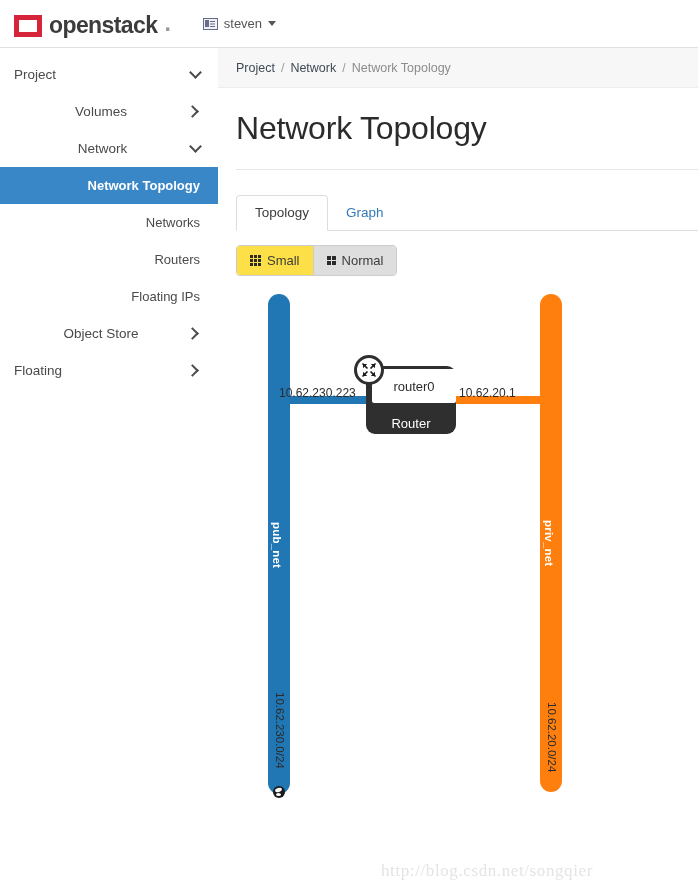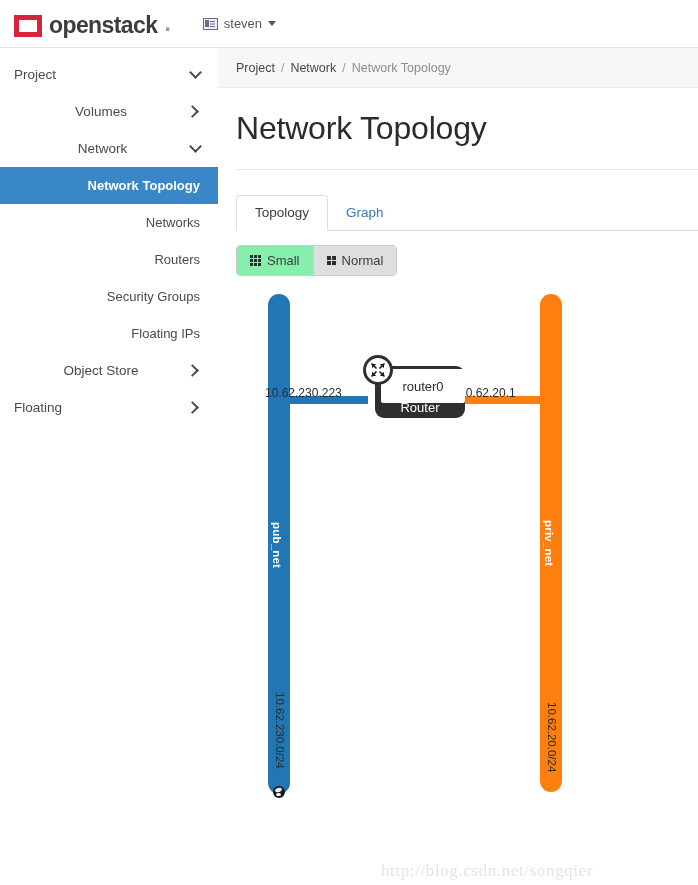--- a/index.html
+++ b/index.html
@@ -172,21 +172,21 @@
     display: inline-flex;
     border: 1px solid #cccccc;
     border-radius: 4px;
     overflow: hidden;
   }
   .size-btn {
     display: flex; align-items: center; gap: 6px;
     padding: 7px 13px;
     font-size: 13px;
     color: #3c3c3c;
-    background: #86efac;
+    background: #fde047;
     cursor: pointer;
     border-right: 1px solid #cccccc;
   }
   .size-btn:last-child { border-right: none; }
   .size-btn.active { background: #dedede; }
 
   .grid-ico { display: grid; gap: 1px; flex: none; }
   .grid-ico.sm { grid-template-columns: repeat(3, 3px); grid-template-rows: repeat(3, 3px); }
   .grid-ico.sm i { background: #2b2b2b; }
   .grid-ico.nm { grid-template-columns: repeat(2, 4px); grid-template-rows: repeat(2, 4px); }
@@ -253,22 +253,22 @@
     position: absolute;
     height: 8px;
     top: 102px;
   }
   .link.left { left: 58px; width: 92px; background: #2077b4; }
   .link.right { left: 233px; width: 96px; background: #ff7f0e; }
 
   
   .router-node {
     position: absolute;
-    left: 157px; top: 72px;
-    width: 90px; height: 52px;
+    left: 148px; top: 72px;
+    width: 90px; height: 68px;
     background: #2f2f2f;
     border-radius: 9px;
     z-index: 5;
   }
   .router-inner {
     position: absolute;
     left: 6px; top: 3px;
     width: 84px; height: 34px;
     background: #ffffff;
     border-radius: 2px;
@@ -295,21 +295,21 @@
   .router-ico svg { position: absolute; left: 3px; top: 3px; }
 
   .ip-label {
     position: absolute;
     font-size: 12px;
     color: #2b2b2b;
     top: 92px;
     white-space: nowrap;
     z-index: 4;
   }
-  .ip-label.left { left: 47px; }
+  .ip-label.left { left: 61px; }
   .ip-label.right { left: 241px; }
 
   
   .watermark {
     position: absolute;
     left: 163px; bottom: 14px;
     font-family: "Liberation Serif", serif;
     font-size: 17px;
     color: #e4e4e4;
     letter-spacing: 0.6px;
@@ -368,23 +368,20 @@
     </div>
 
     <div class="nav-item sub rightal">
       <span class="lbl">Networks</span>
     </div>
 
     <div class="nav-item sub rightal">
       <span class="lbl">Routers</span>
     </div>
 
-    <div class="nav-item sub rightal">
-      <span class="lbl">Security Groups</span>
-    </div>
 
     <div class="nav-item sub rightal">
       <span class="lbl">Floating IPs</span>
     </div>
 
     <div class="nav-item with-chev">
       <span class="spacer"></span>
       <span class="lbl">Object Store</span>
       <span class="spacer"></span>
       <span class="chev right"></span>

